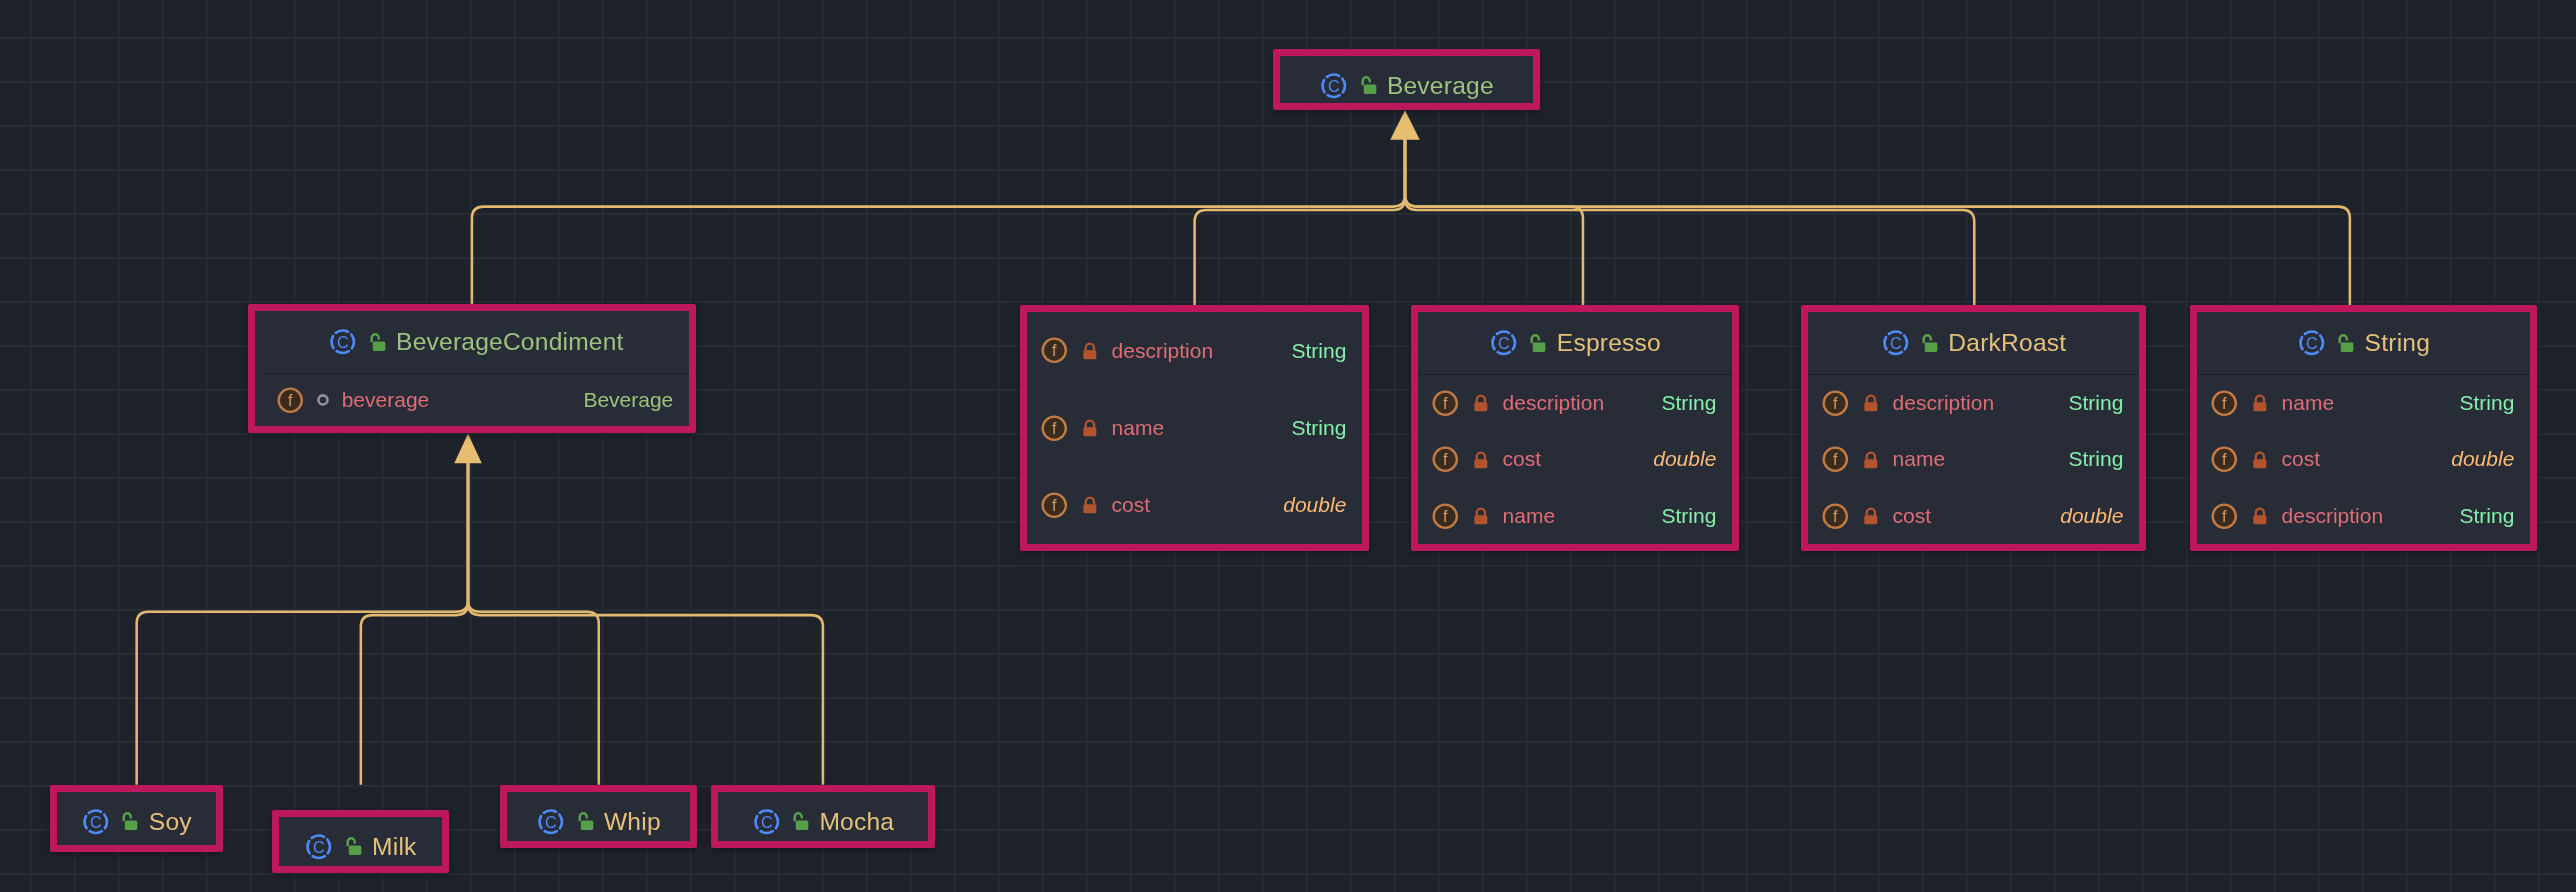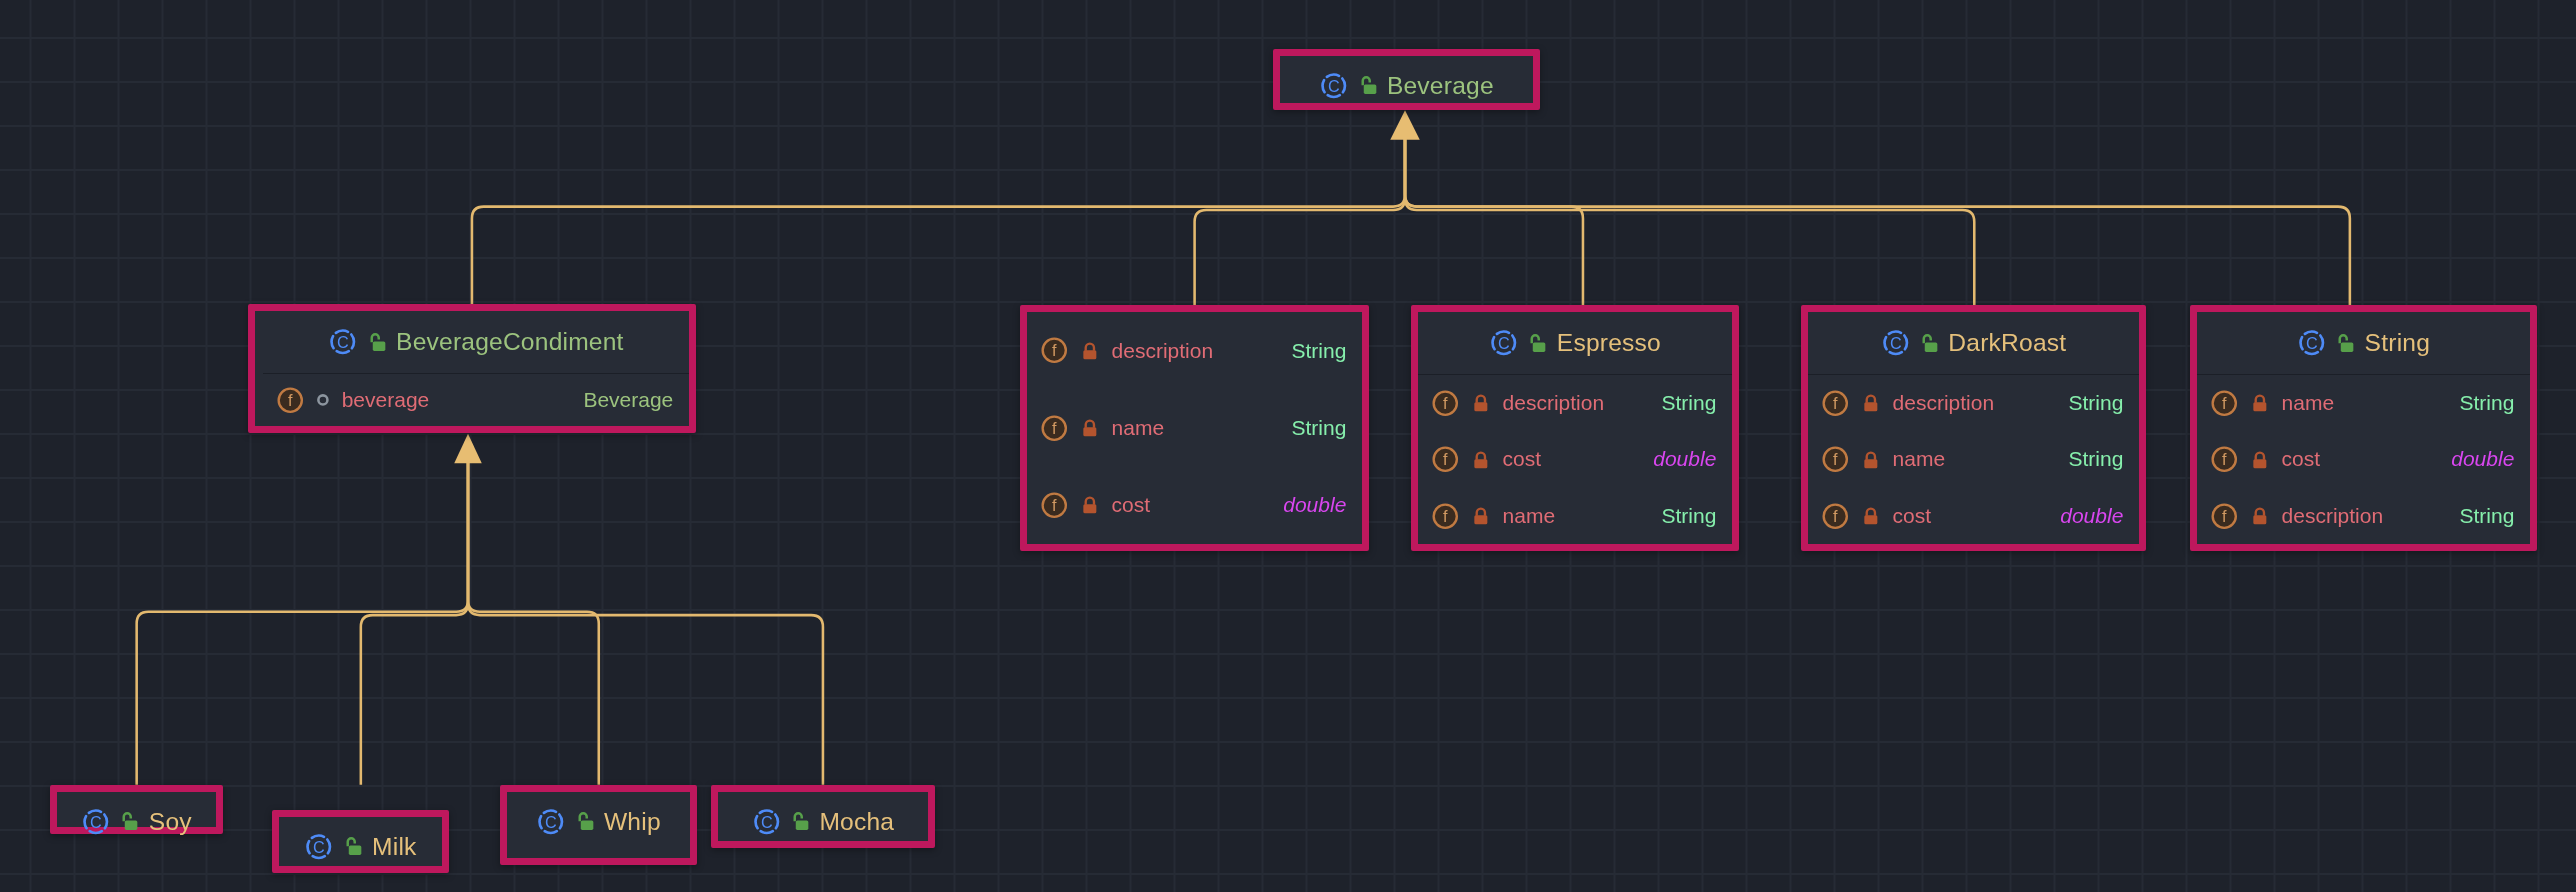--- a/index.html
+++ b/index.html
@@ -40,21 +40,21 @@
   .class-name[data-tone="yellow"]{color:#e5c07b;}
 
   .fields{display:flex;flex-direction:column;flex:1 1 auto;}
   .field-row{
     display:flex;align-items:center;flex:1 1 auto;
     padding:0 15.7px 0 12.8px;gap:11.8px;
   }
   .field-name{color:#e06c75;font-size:21px;white-space:nowrap;}
   .field-type{margin-left:auto;font-size:21px;white-space:nowrap;padding-left:17.7px;}
   .field-type[data-kind="string"]{color:#86efac;}
-  .field-type[data-kind="double"]{color:#d946ef;font-style:italic;}
+  .field-type[data-kind="double"]{color:#fdba74;font-style:italic;}
   .field-type[data-kind="ref"]{color:#9cc37e;}
 
   .icn{flex:0 0 auto;display:block;}
   svg text{font-family:"Liberation Sans", sans-serif;}
 </style>
 </head>
 <body>
 
 <svg width="0" height="0" style="position:absolute" aria-hidden="true">
   <defs>
@@ -292,21 +292,21 @@
         </svg>
       <svg class="icn" width="19.7" height="19.7" viewBox="0 0 20 20">
           <use href="#icn-lock-closed"></use>
         </svg>
       <span class="field-name">description</span>
       <span class="field-type" data-kind="string">String</span>
     </div>
   </div>
 </div>
 
-<div class="node hdr-only" style="left:50px;top:785px;width:173px;height:49px;">
+<div class="node hdr-only" style="left:50px;top:785px;width:173px;height:67px;">
   <div class="node-header">
     <svg class="icn" width="29.5" height="29.5" viewBox="0 0 30 30">
         <use href="#icn-class"></use>
       </svg>
     <svg class="icn" width="20.6" height="20.6" viewBox="0 0 21 21">
         <use href="#icn-lock-open"></use>
       </svg>
     <span class="class-name" data-tone="yellow">Soy</span>
   </div>
 </div>
@@ -316,21 +316,21 @@
     <svg class="icn" width="29.5" height="29.5" viewBox="0 0 30 30">
         <use href="#icn-class"></use>
       </svg>
     <svg class="icn" width="20.6" height="20.6" viewBox="0 0 21 21">
         <use href="#icn-lock-open"></use>
       </svg>
     <span class="class-name" data-tone="yellow">Milk</span>
   </div>
 </div>
 
-<div class="node hdr-only" style="left:500px;top:785px;width:197px;height:80px;">
+<div class="node hdr-only" style="left:500px;top:785px;width:197px;height:63px;">
   <div class="node-header">
     <svg class="icn" width="29.5" height="29.5" viewBox="0 0 30 30">
         <use href="#icn-class"></use>
       </svg>
     <svg class="icn" width="20.6" height="20.6" viewBox="0 0 21 21">
         <use href="#icn-lock-open"></use>
       </svg>
     <span class="class-name" data-tone="yellow">Whip</span>
   </div>
 </div>

